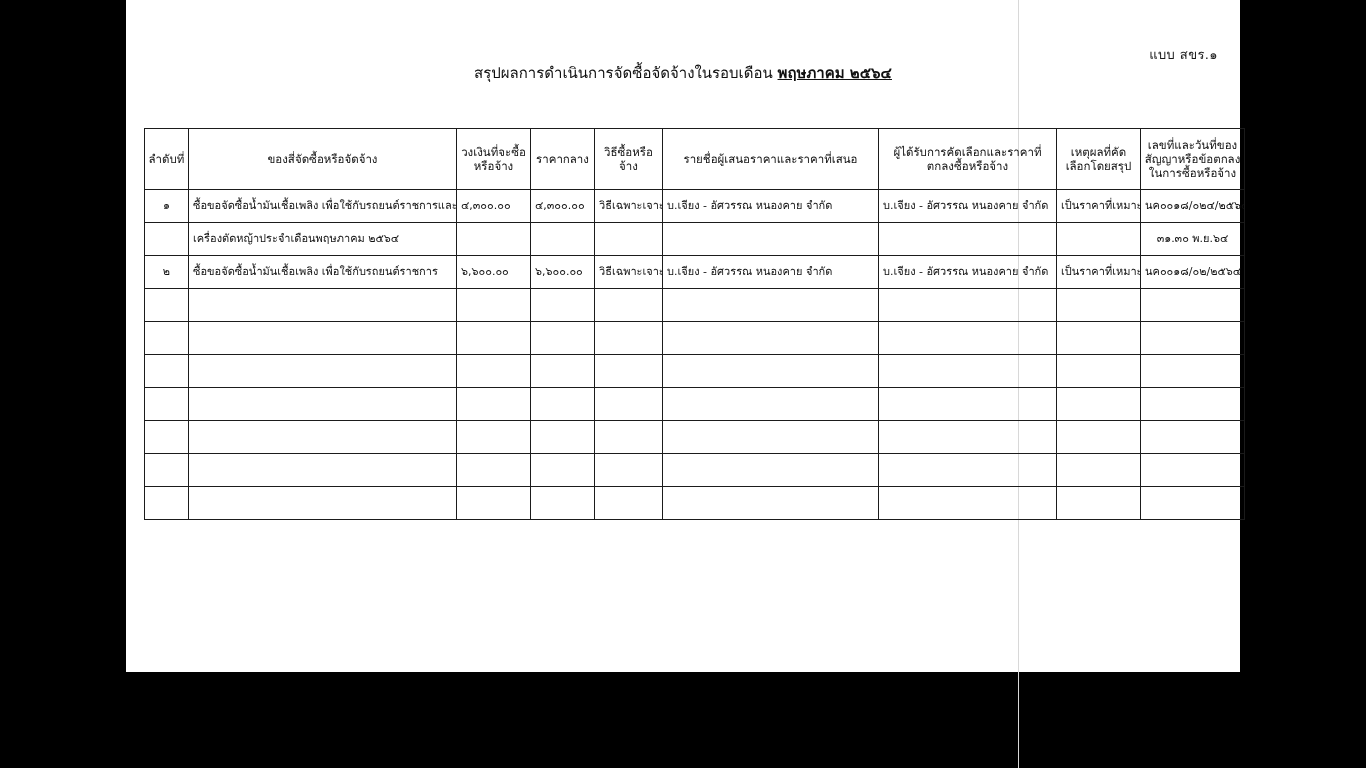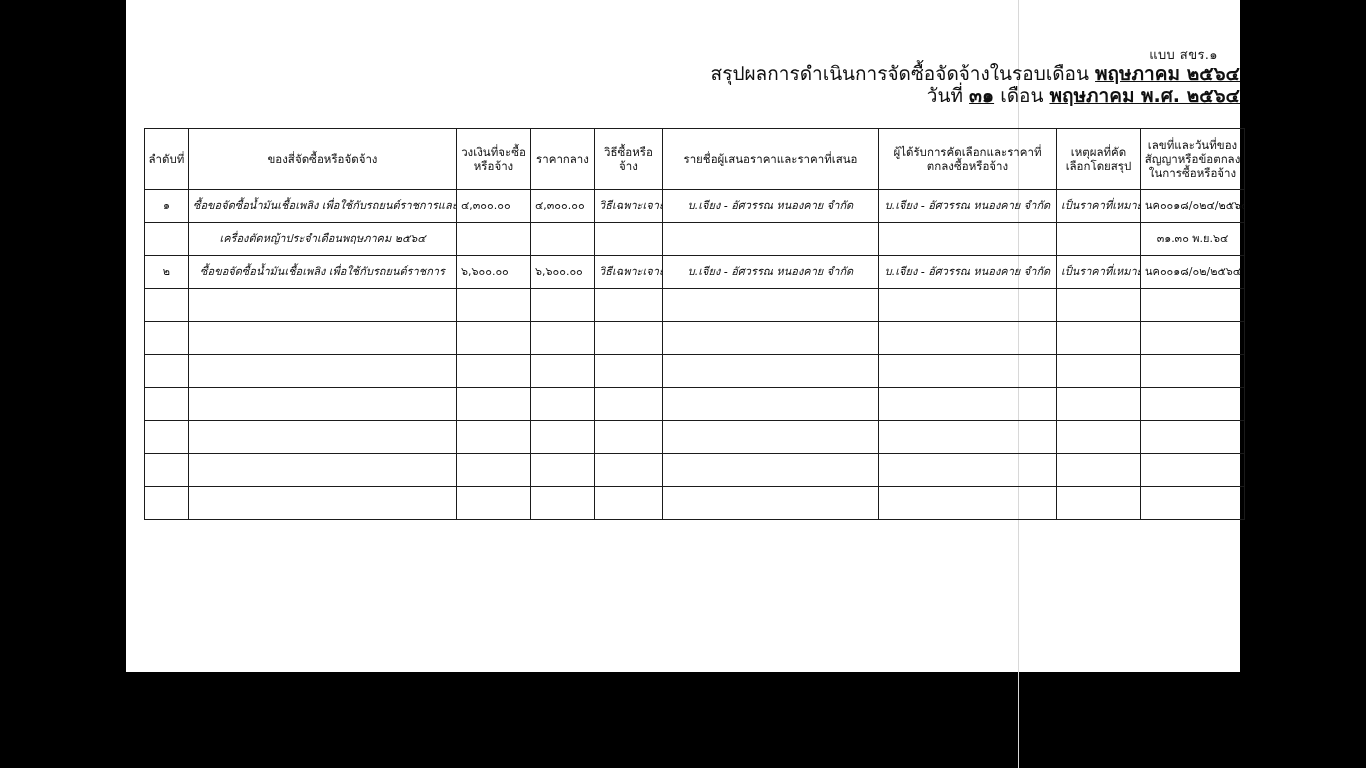--- a/index.html
+++ b/index.html
@@ -40,24 +40,23 @@
   }
   .titles {
     position: absolute;
     left: 0;
     top: 62px;
     width: 1114px;
     text-align: center;
     color: #101010;
   }
   .title-line {
-    font-size: 19px;
+    font-size: 15px;
     line-height: 22px;
     white-space: nowrap;
-    text-align: right;
   }
   .u {
     text-decoration: underline;
     font-weight: bold;
   }
 
   table.main {
     position: absolute;
     left: 18px;
     top: 128px;
@@ -82,43 +81,37 @@
   table.main tbody td {
     height: 28px;
     font-size: 11px;
     line-height: 14px;
     padding: 2px 4px;
     white-space: nowrap;
     overflow: hidden;
   }
   .c { text-align: center; }
   .r { text-align: left; padding-right: 6px !important; }
-  .l { text-align: center; font-style: italic; }
+  .l { text-align: left; }
   .tiny { font-size: 10px; }
   .empty-row td { height: 29px; }
 </style>
 </head>
 <body>
 
 <div class="page">
 
   <div class="scanline"></div>
 
   <div class="form-code">แบบ สขร.๑</div>
 
   <div class="titles">
     <div class="title-line">
       <span>สรุปผลการดำเนินการจัดซื้อจัดจ้างในรอบเดือน</span>
       <span class="u">พฤษภาคม ๒๕๖๔</span>
-    </div>
-    <div class="title-line">
-      <span>วันที่</span>
-      <span class="u">๓๑</span>
-      <span>เดือน</span>
-      <span class="u">พฤษภาคม พ.ศ. ๒๕๖๔</span>
     </div>
   </div>
 
   <table class="main">
     <colgroup>
       <col style="width:44px">
       <col style="width:268px">
       <col style="width:74px">
       <col style="width:64px">
       <col style="width:68px">

